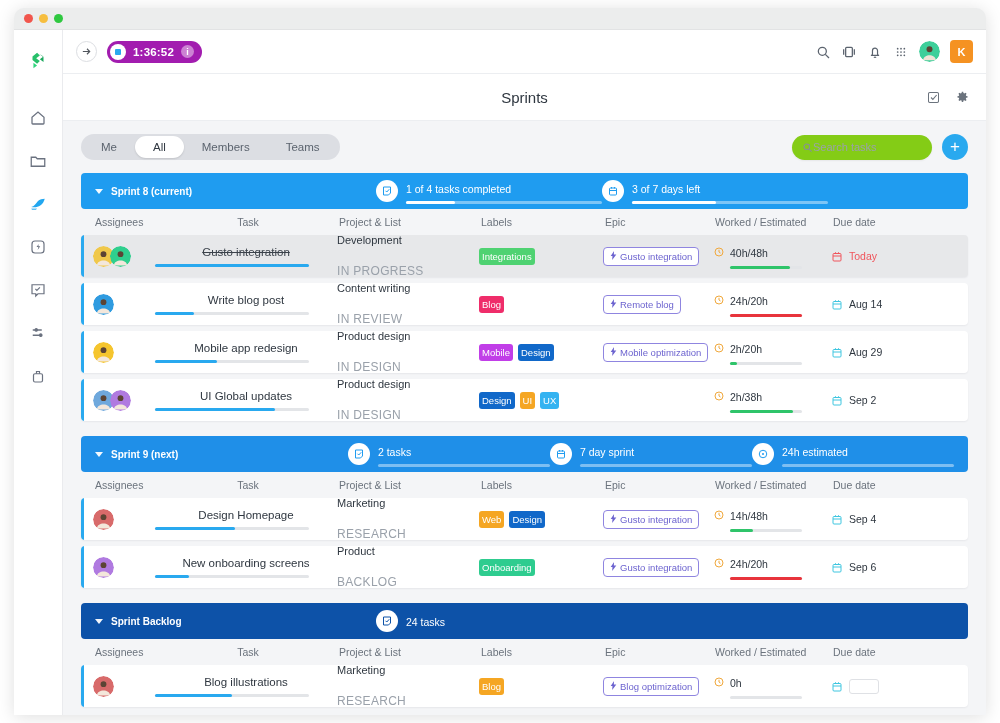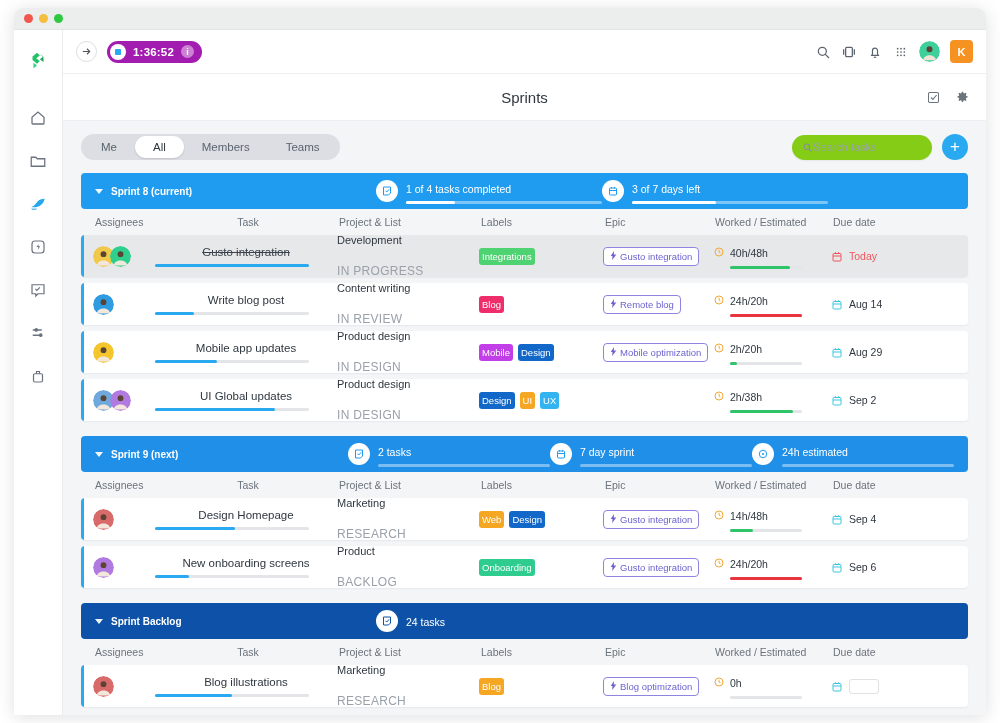--- a/index.html
+++ b/index.html
@@ -489,21 +489,21 @@
               <div class="c-ass">
                 <span class="avs">
                   <span class="av"><svg viewBox="0 0 24 24">
                       <circle cx="12" cy="12" r="12" fill="#f5c52e"></circle>
                       <circle cx="12" cy="9.3" r="3.3" fill="#5c4434"></circle>
                       <path d="M4.2 22.4c.9-4 3.9-5.7 7.8-5.7s6.9 1.7 7.8 5.7z" fill="#f3e7db"></path>
                     </svg></span>
                 </span>
               </div>
               <div class="c-task">
-                <div class="tname">Mobile app updates</div>
+                <div class="tname">Mobile app redesign</div>
                 <div class="tbar">
                   <i style="width:40%"></i>
                 </div>
               </div>
               <div class="c-proj">
                 <div class="pname">Product design</div>
                 <div class="plist">IN DESIGN</div>
               </div>
               <div class="c-lab">
                 <span class="chips">

